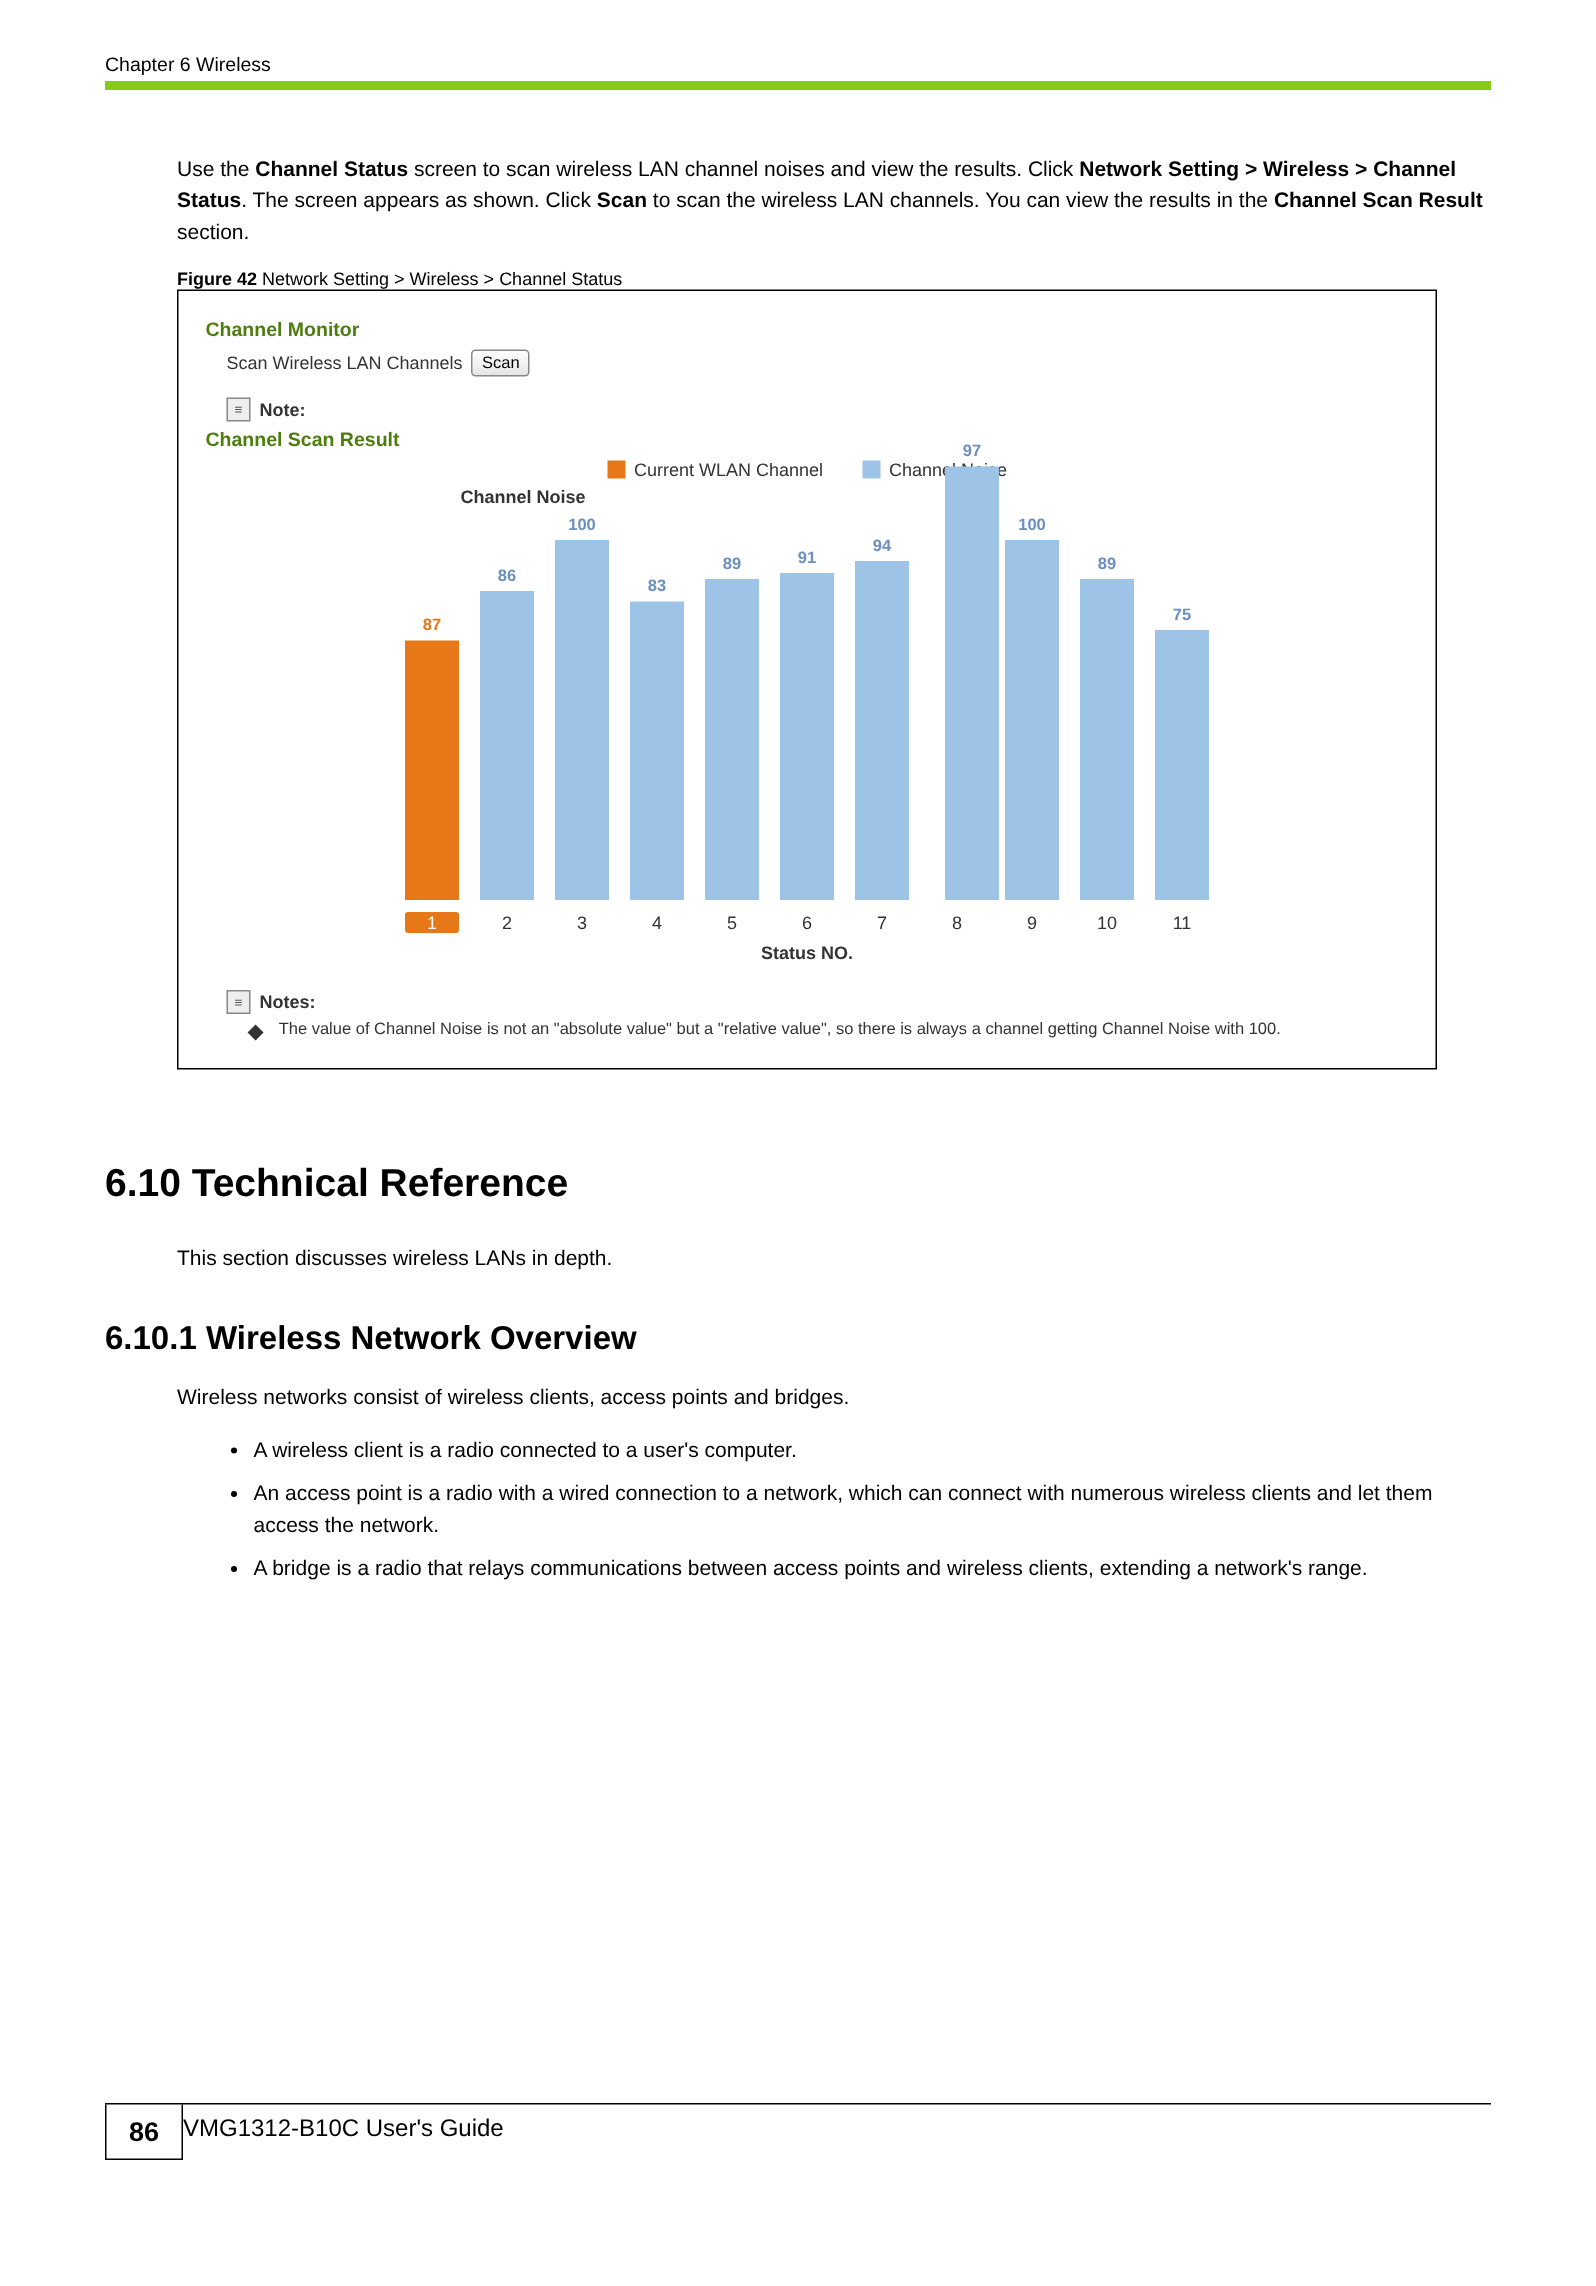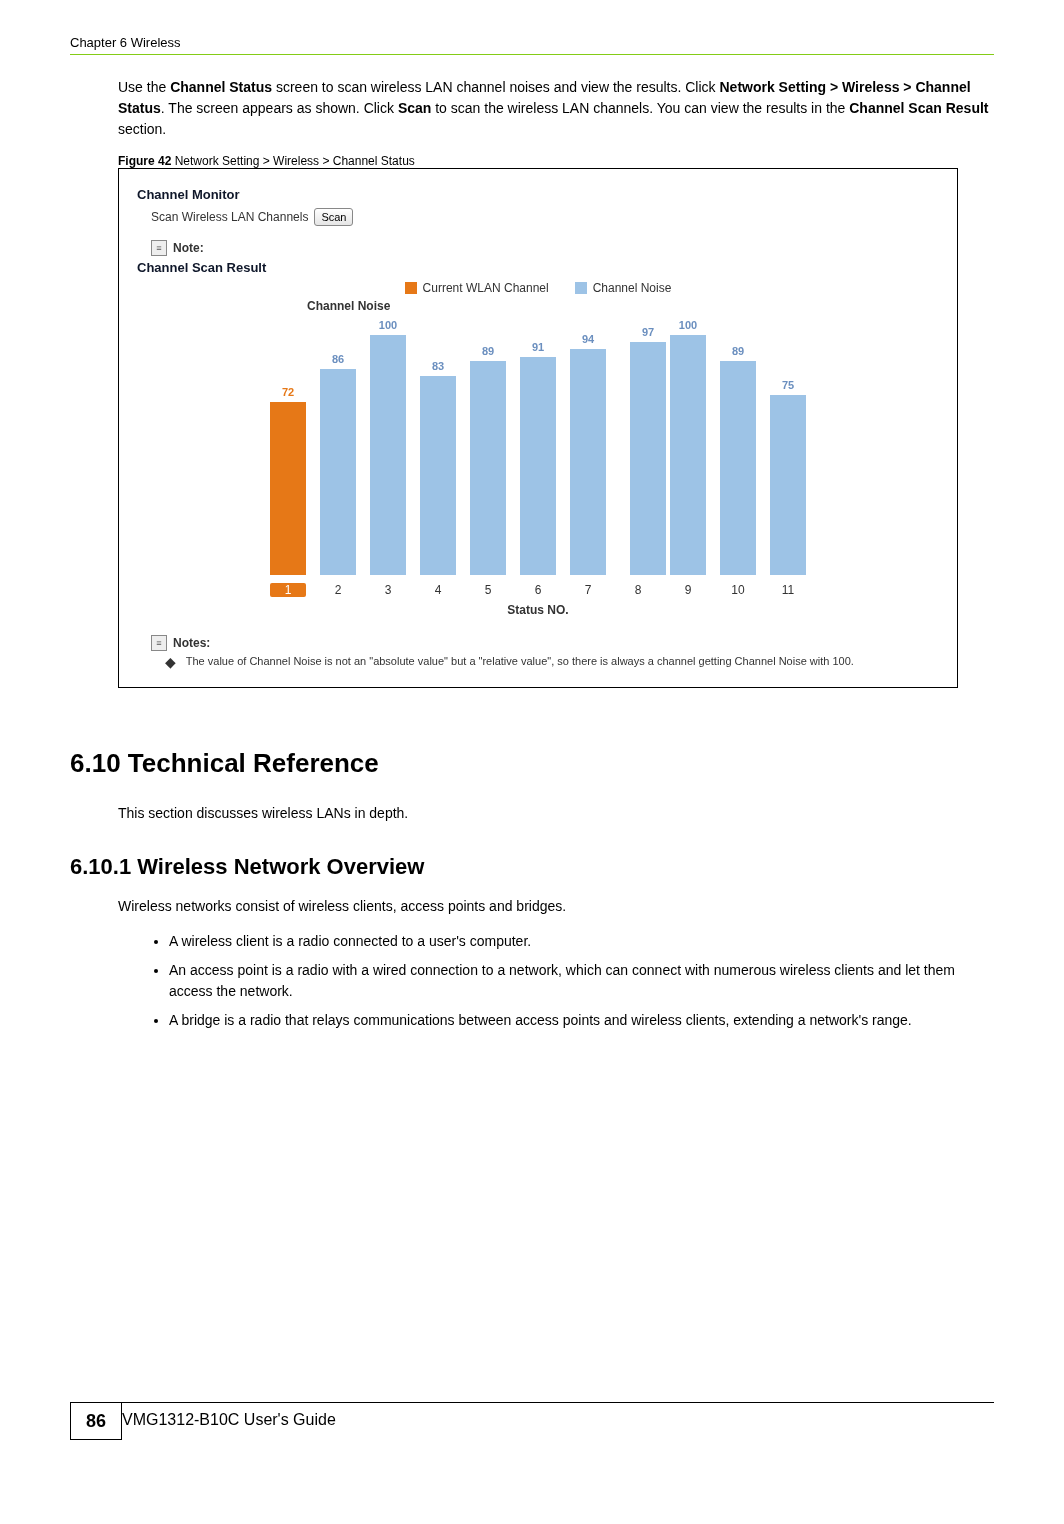--- a/index.html
+++ b/index.html
@@ -10,23 +10,23 @@
     width: 1064px;
     color: #000;
   }
   .page {
     padding: 35px 70px 30px 70px;
     position: relative;
     min-height: 1460px;
     box-sizing: border-box;
   }
   .header-line {
-    border-bottom: 1px solid #84cc16;
+    border-bottom: 6px solid #84cc16;
     padding-bottom: 4px;
-    margin-bottom: 22px;
+    margin-bottom: 42px;
     font-size: 13px;
   }
   .h1 {
     font-family: Arial, Helvetica, sans-serif;
     font-size: 26px;
     font-weight: bold;
     margin: 0 0 24px 0;
   }
   .h2 {
     font-family: Arial, Helvetica, sans-serif;
@@ -50,21 +50,21 @@
     margin-left: 48px;
     border: 1px solid #000;
     padding: 14px 18px 18px 18px;
     width: 840px;
     box-sizing: border-box;
     background: #fff;
   }
   .sec-title {
     font-family: Arial, sans-serif;
     font-weight: bold;
-    color: #0f172a;
+    color: #4d7c0f;
     font-size: 13px;
     margin: 4px 0 6px 0;
   }
   .scan-row {
     font-size: 12px;
     color: #333;
     margin-left: 14px;
     display: flex;
     align-items: center;
     gap: 6px;
@@ -268,21 +268,21 @@
         <span class="sw-blue"></span>
         <span>Channel Noise</span>
       </div>
     </div>
 
     <div class="chart-wrap">
       <div class="chart-title">Channel Noise</div>
       <div class="bars" id="bars">
           <div class="bar-col">
             <div class="bar orange" style="height: 173px;">
-              <span class="lbl">72</span>
+              <span class="lbl">87</span>
             </div>
           </div>
           <div class="bar-col">
             <div class="bar blue" style="height: 206px;">
               <span class="lbl">86</span>
             </div>
           </div>
           <div class="bar-col">
             <div class="bar blue" style="height: 240px;">
               <span class="lbl">100</span>
@@ -302,21 +302,21 @@
             <div class="bar blue" style="height: 218px;">
               <span class="lbl">91</span>
             </div>
           </div>
           <div class="bar-col">
             <div class="bar blue" style="height: 226px;">
               <span class="lbl">94</span>
             </div>
           </div>
           <div class="bar-col">
-            <div class="bar blue" style="height: 233px; margin-left: 20px;">
+            <div class="bar blue" style="height: 289px; margin-left: 20px;">
               <span class="lbl">97</span>
             </div>
           </div>
           <div class="bar-col">
             <div class="bar blue" style="height: 240px;">
               <span class="lbl">100</span>
             </div>
           </div>
           <div class="bar-col">
             <div class="bar blue" style="height: 214px;">

